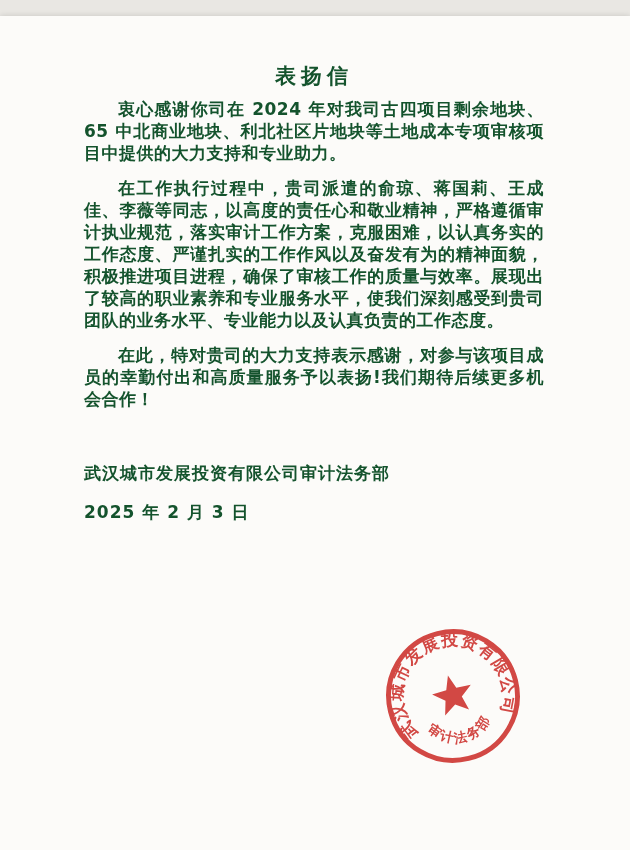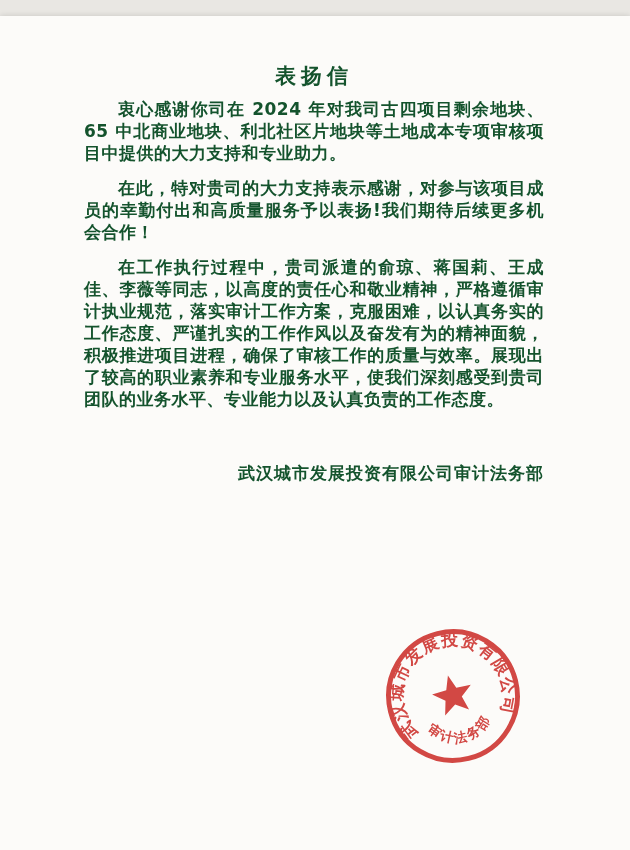--- a/index.html
+++ b/index.html
@@ -41,21 +41,20 @@
     font-size: 17px;
     font-weight: 700;
     line-height: 22px;
     text-indent: 2em;
     text-align: justify;
     letter-spacing: 0.5px;
     margin: 0 0 13px 0;
   }
   .signature-block {
     margin-top: 52px;
-    text-align: right;
   }
   .signature {
     font-size: 17px;
     font-weight: 700;
     letter-spacing: 1px;
   }
   .date {
     margin-top: 16px;
     font-size: 17px;
     font-weight: 700;
@@ -81,26 +80,27 @@
 <body>
 
 <div class="paper">
   <div class="letter">
 
     <h1 class="title">表扬信</h1>
 
 
     <div class="body-paragraphs">
       <p class="para">衷心感谢你司在 2024 年对我司古四项目剩余地块、65 中北商业地块、利北社区片地块等土地成本专项审核项目中提供的大力支持和专业助力。</p>
+      <p class="para">在工作执行过程中，贵司派遣的俞琼、蒋国莉、王成佳、李薇等同志，以高度的责任心和敬业精神，严格遵循审计执业规范，落实审计工作方案，克服困难，以认真务实的工作态度、严谨扎实的工作作风以及奋发有为的精神面貌，积极推进项目进程，确保了审核工作的质量与效率。展现出了较高的职业素养和专业服务水平，使我们深刻感受到贵司团队的业务水平、专业能力以及认真负责的工作态度。</p>
       <p class="para">在此，特对贵司的大力支持表示感谢，对参与该项目成员的幸勤付出和高质量服务予以表扬!我们期待后续更多机会合作！</p>
-      <p class="para">在工作执行过程中，贵司派遣的俞琼、蒋国莉、王成佳、李薇等同志，以高度的责任心和敬业精神，严格遵循审计执业规范，落实审计工作方案，克服困难，以认真务实的工作态度、严谨扎实的工作作风以及奋发有为的精神面貌，积极推进项目进程，确保了审核工作的质量与效率。展现出了较高的职业素养和专业服务水平，使我们深刻感受到贵司团队的业务水平、专业能力以及认真负责的工作态度。</p>
     </div>
 
     <div class="signature-block">
       <div class="signature">武汉城市发展投资有限公司审计法务部</div>
+      <div class="date">2025 年 2 月 3 日</div>
     </div>
 
   </div>
 
   <svg class="seal" viewBox="0 0 200 200" aria-hidden="true">
     <circle cx="100" cy="100" r="92" fill="none" stroke="#cf2f2b" stroke-width="7"></circle>
     <defs>
       <path id="sealTopArc" d="M 41 141 A 72 72 0 1 1 159 141" fill="none"></path>
       <path id="sealBottomArc" d="M 50 133 A 54 54 0 0 0 150 133" fill="none"></path>
     </defs>

